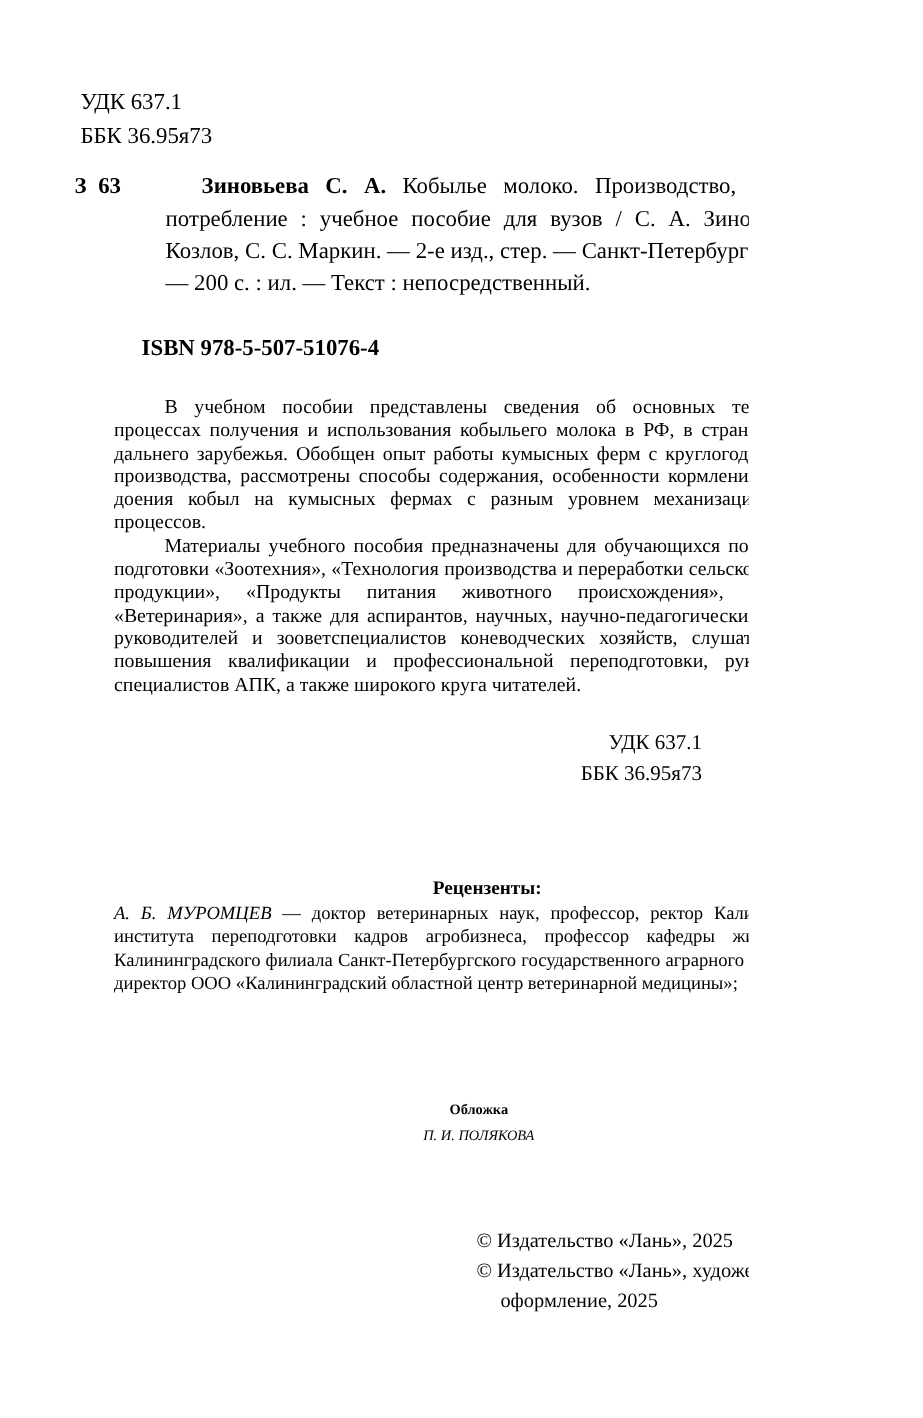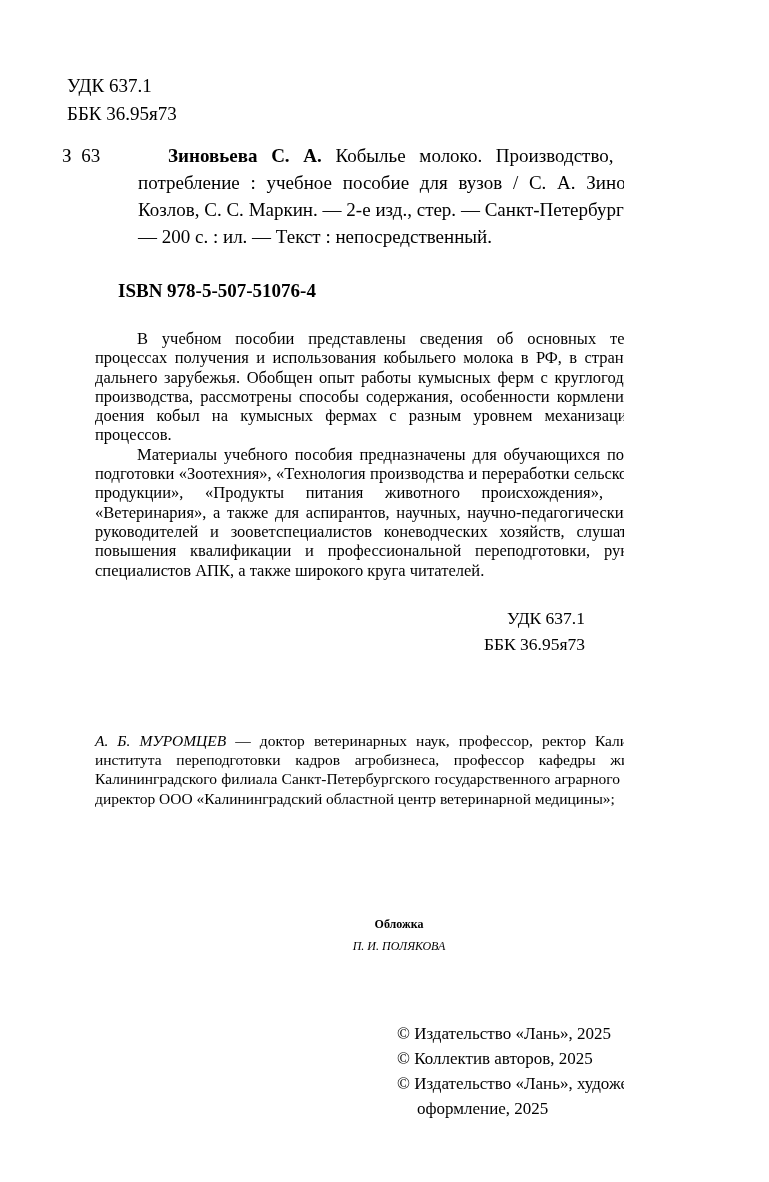--- a/index.html
+++ b/index.html
@@ -30,21 +30,21 @@
     top: 142px;
     width: 669px;
     font-size: 19px;
     line-height: 27px;
     text-align: justify;
   }
   .citation-index {
     position: absolute;
     left: 0;
     top: 0;
-    font-weight: normal;
+    font-weight: bold;
     word-spacing: 5px;
   }
   .citation-body {
     margin-left: 76px;
     text-indent: 30px;
   }
   .citation-author { font-weight: bold; }
 
   #isbn {
     position: absolute;
@@ -142,27 +142,27 @@
     <p>В учебном пособии представлены сведения об основных технологических процессах получения и использования кобыльего молока в РФ, в странах ближнего и дальнего зарубежья. Обобщен опыт работы кумысных ферм с круглогодичным циклом производства, рассмотрены способы содержания, особенности кормления, организация доения кобыл на кумысных фермах с разным уровнем механизации трудоемких процессов.</p>
     <p>Материалы учебного пособия предназначены для обучающихся по направлениям подготовки «Зоотехния», «Технология производства и переработки сельскохозяйственной продукции», «Продукты питания животного происхождения», специальности «Ветеринария», а также для аспирантов, научных, научно-педагогических сотрудников, руководителей и зооветспециалистов коневодческих хозяйств, слушателей системы повышения квалификации и профессиональной переподготовки, руководителей и специалистов АПК, а также широкого круга читателей.</p>
   </div>
 
   <div id="bottom-codes">
     <div>УДК 637.1</div>
     <div>ББК 36.95я73</div>
   </div>
 
   <div id="reviewers">
+    <div class="reviewers-heading">Рецензенты:</div>
     <p><span class="reviewer-name">А. Б. МУРОМЦЕВ</span><span> — доктор ветеринарных наук, профессор, ректор Калининградского института переподготовки кадров агробизнеса, профессор кафедры животноводства Калининградского филиала Санкт-Петербургского государственного аграрного университета, директор ООО «Калининградский областной центр ветеринарной медицины»;</span></p>
   </div>
 
   <div id="cover-credit">
     <div class="cover-heading">Обложка</div>
     <div class="cover-name">П. И. ПОЛЯКОВА</div>
   </div>
 
   <div id="copyright">
     <div class="copyright-entry">© Издательство «Лань», 2025</div>
-    <div class="copyright-entry">© Коллектив авторов, 2025</div>
     <div class="copyright-entry">© Издательство «Лань», художественное оформление, 2025</div>
   </div>
 
 </div>
 
 </body></html>

